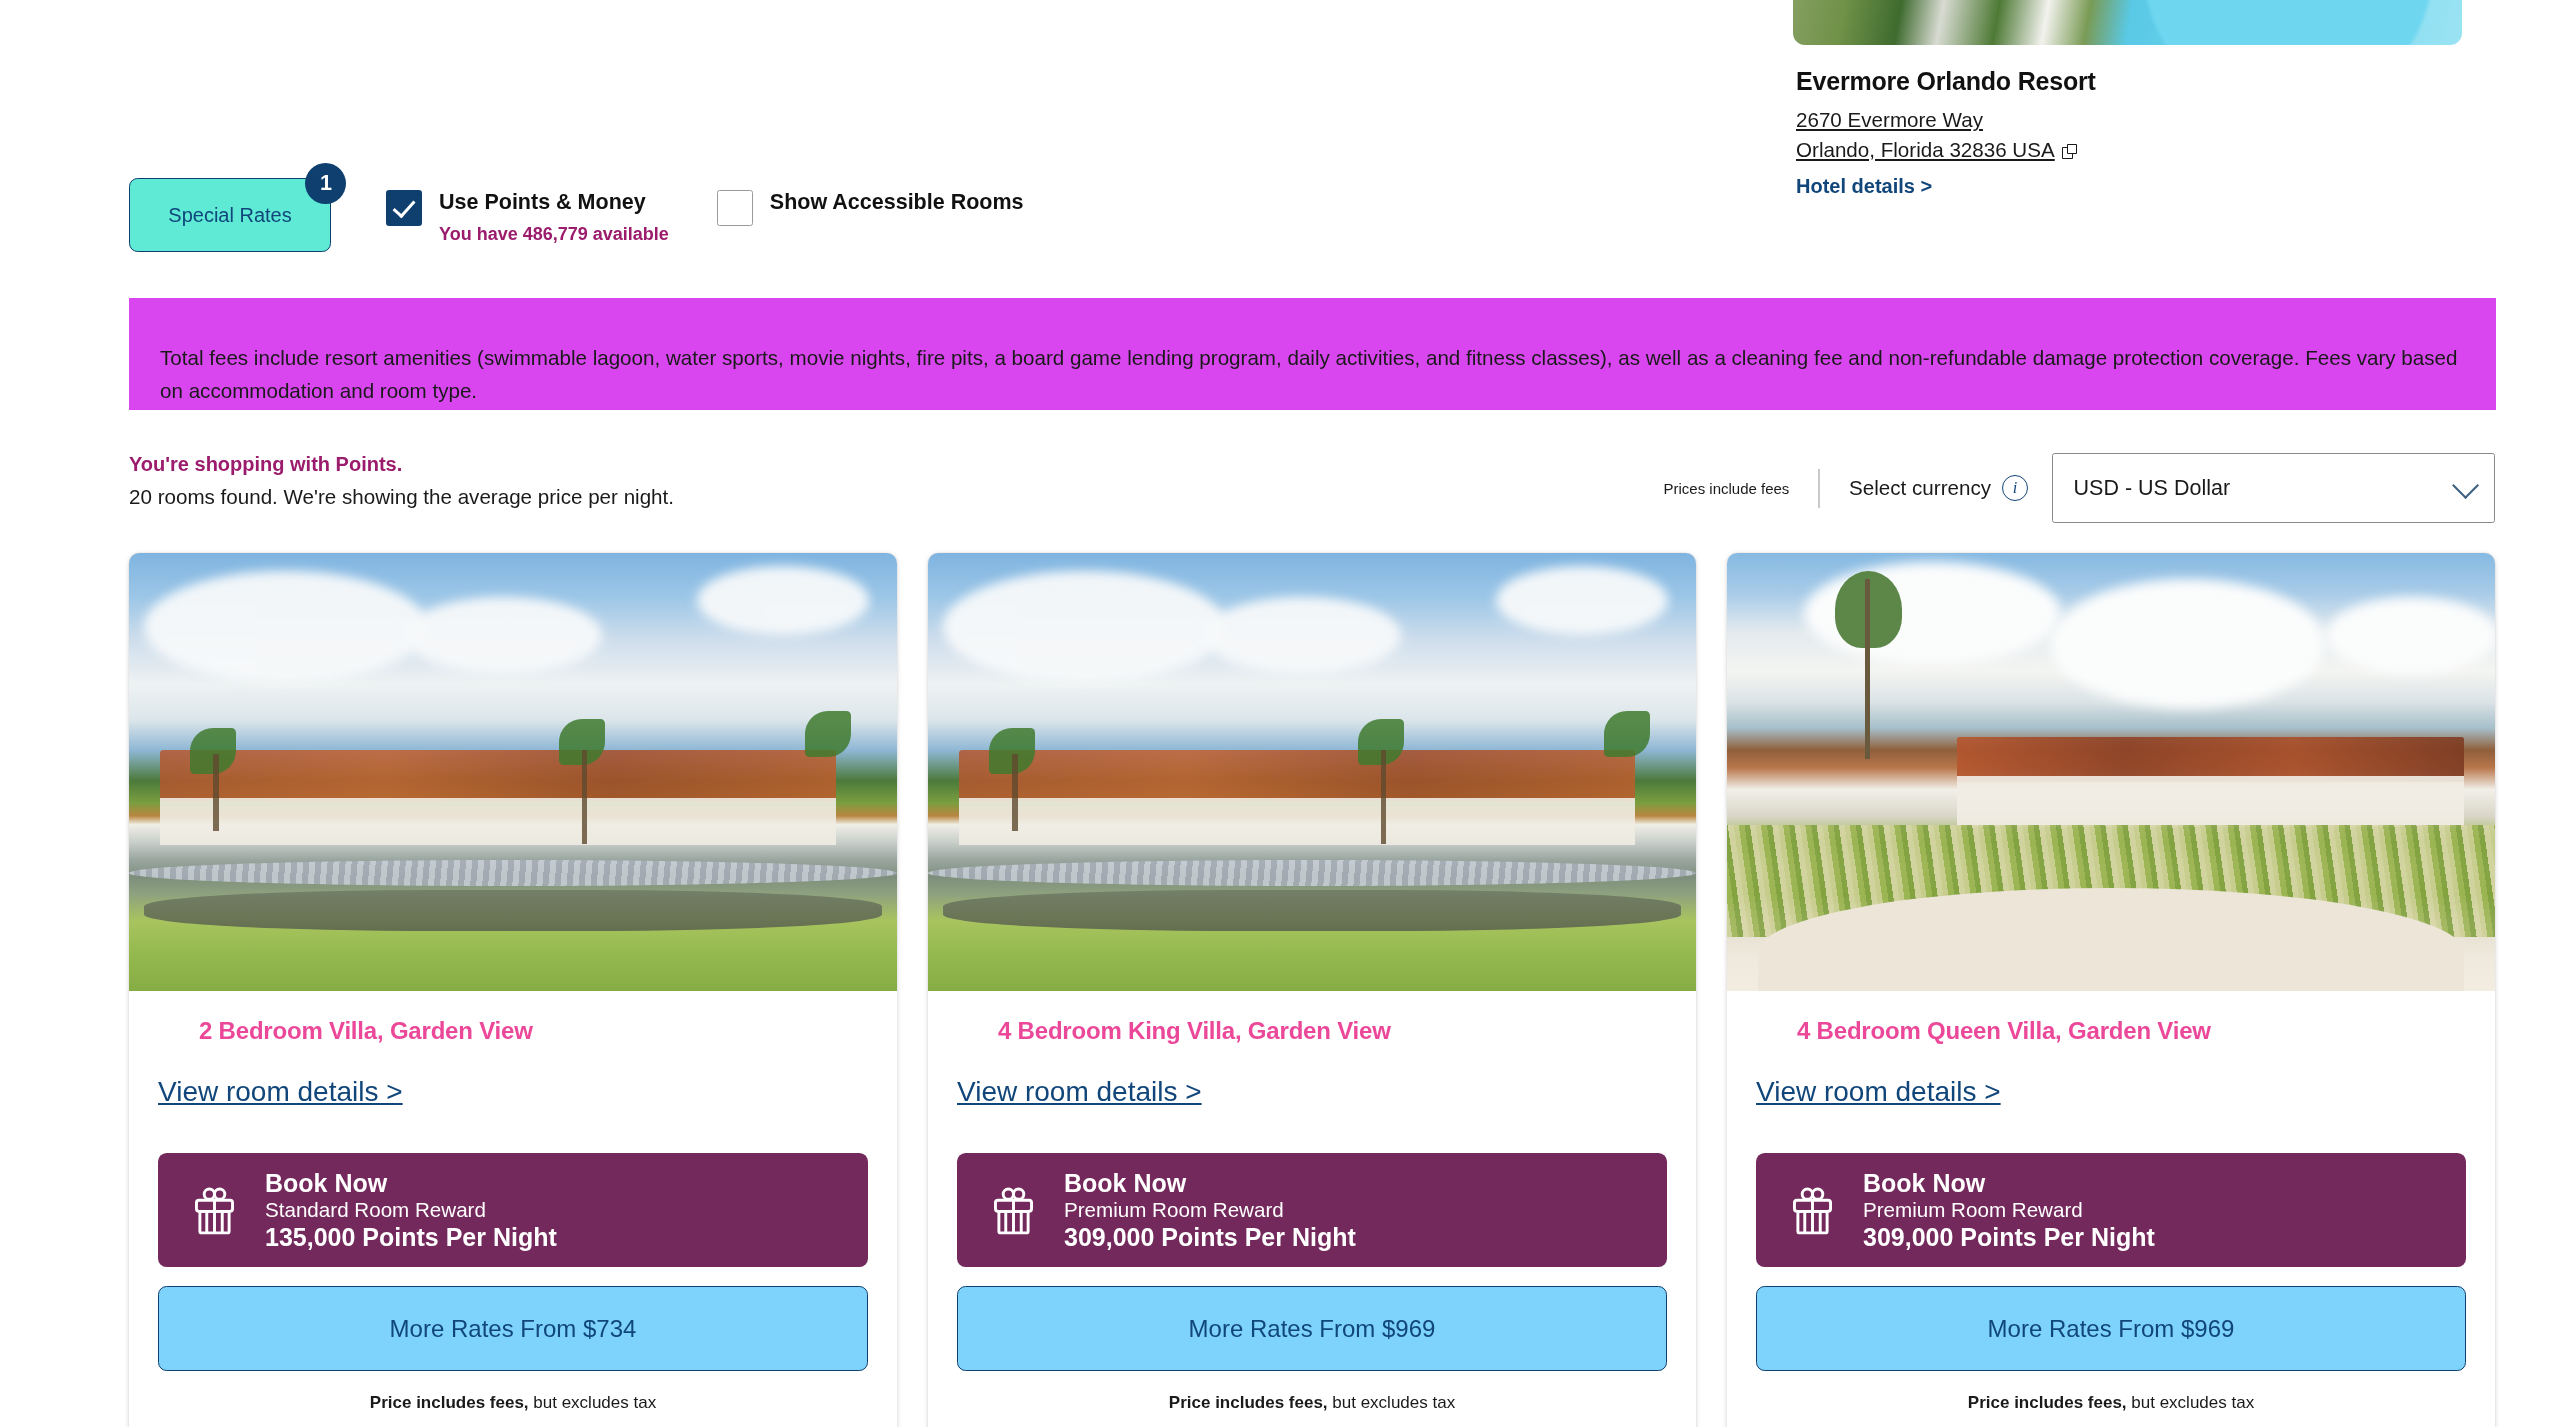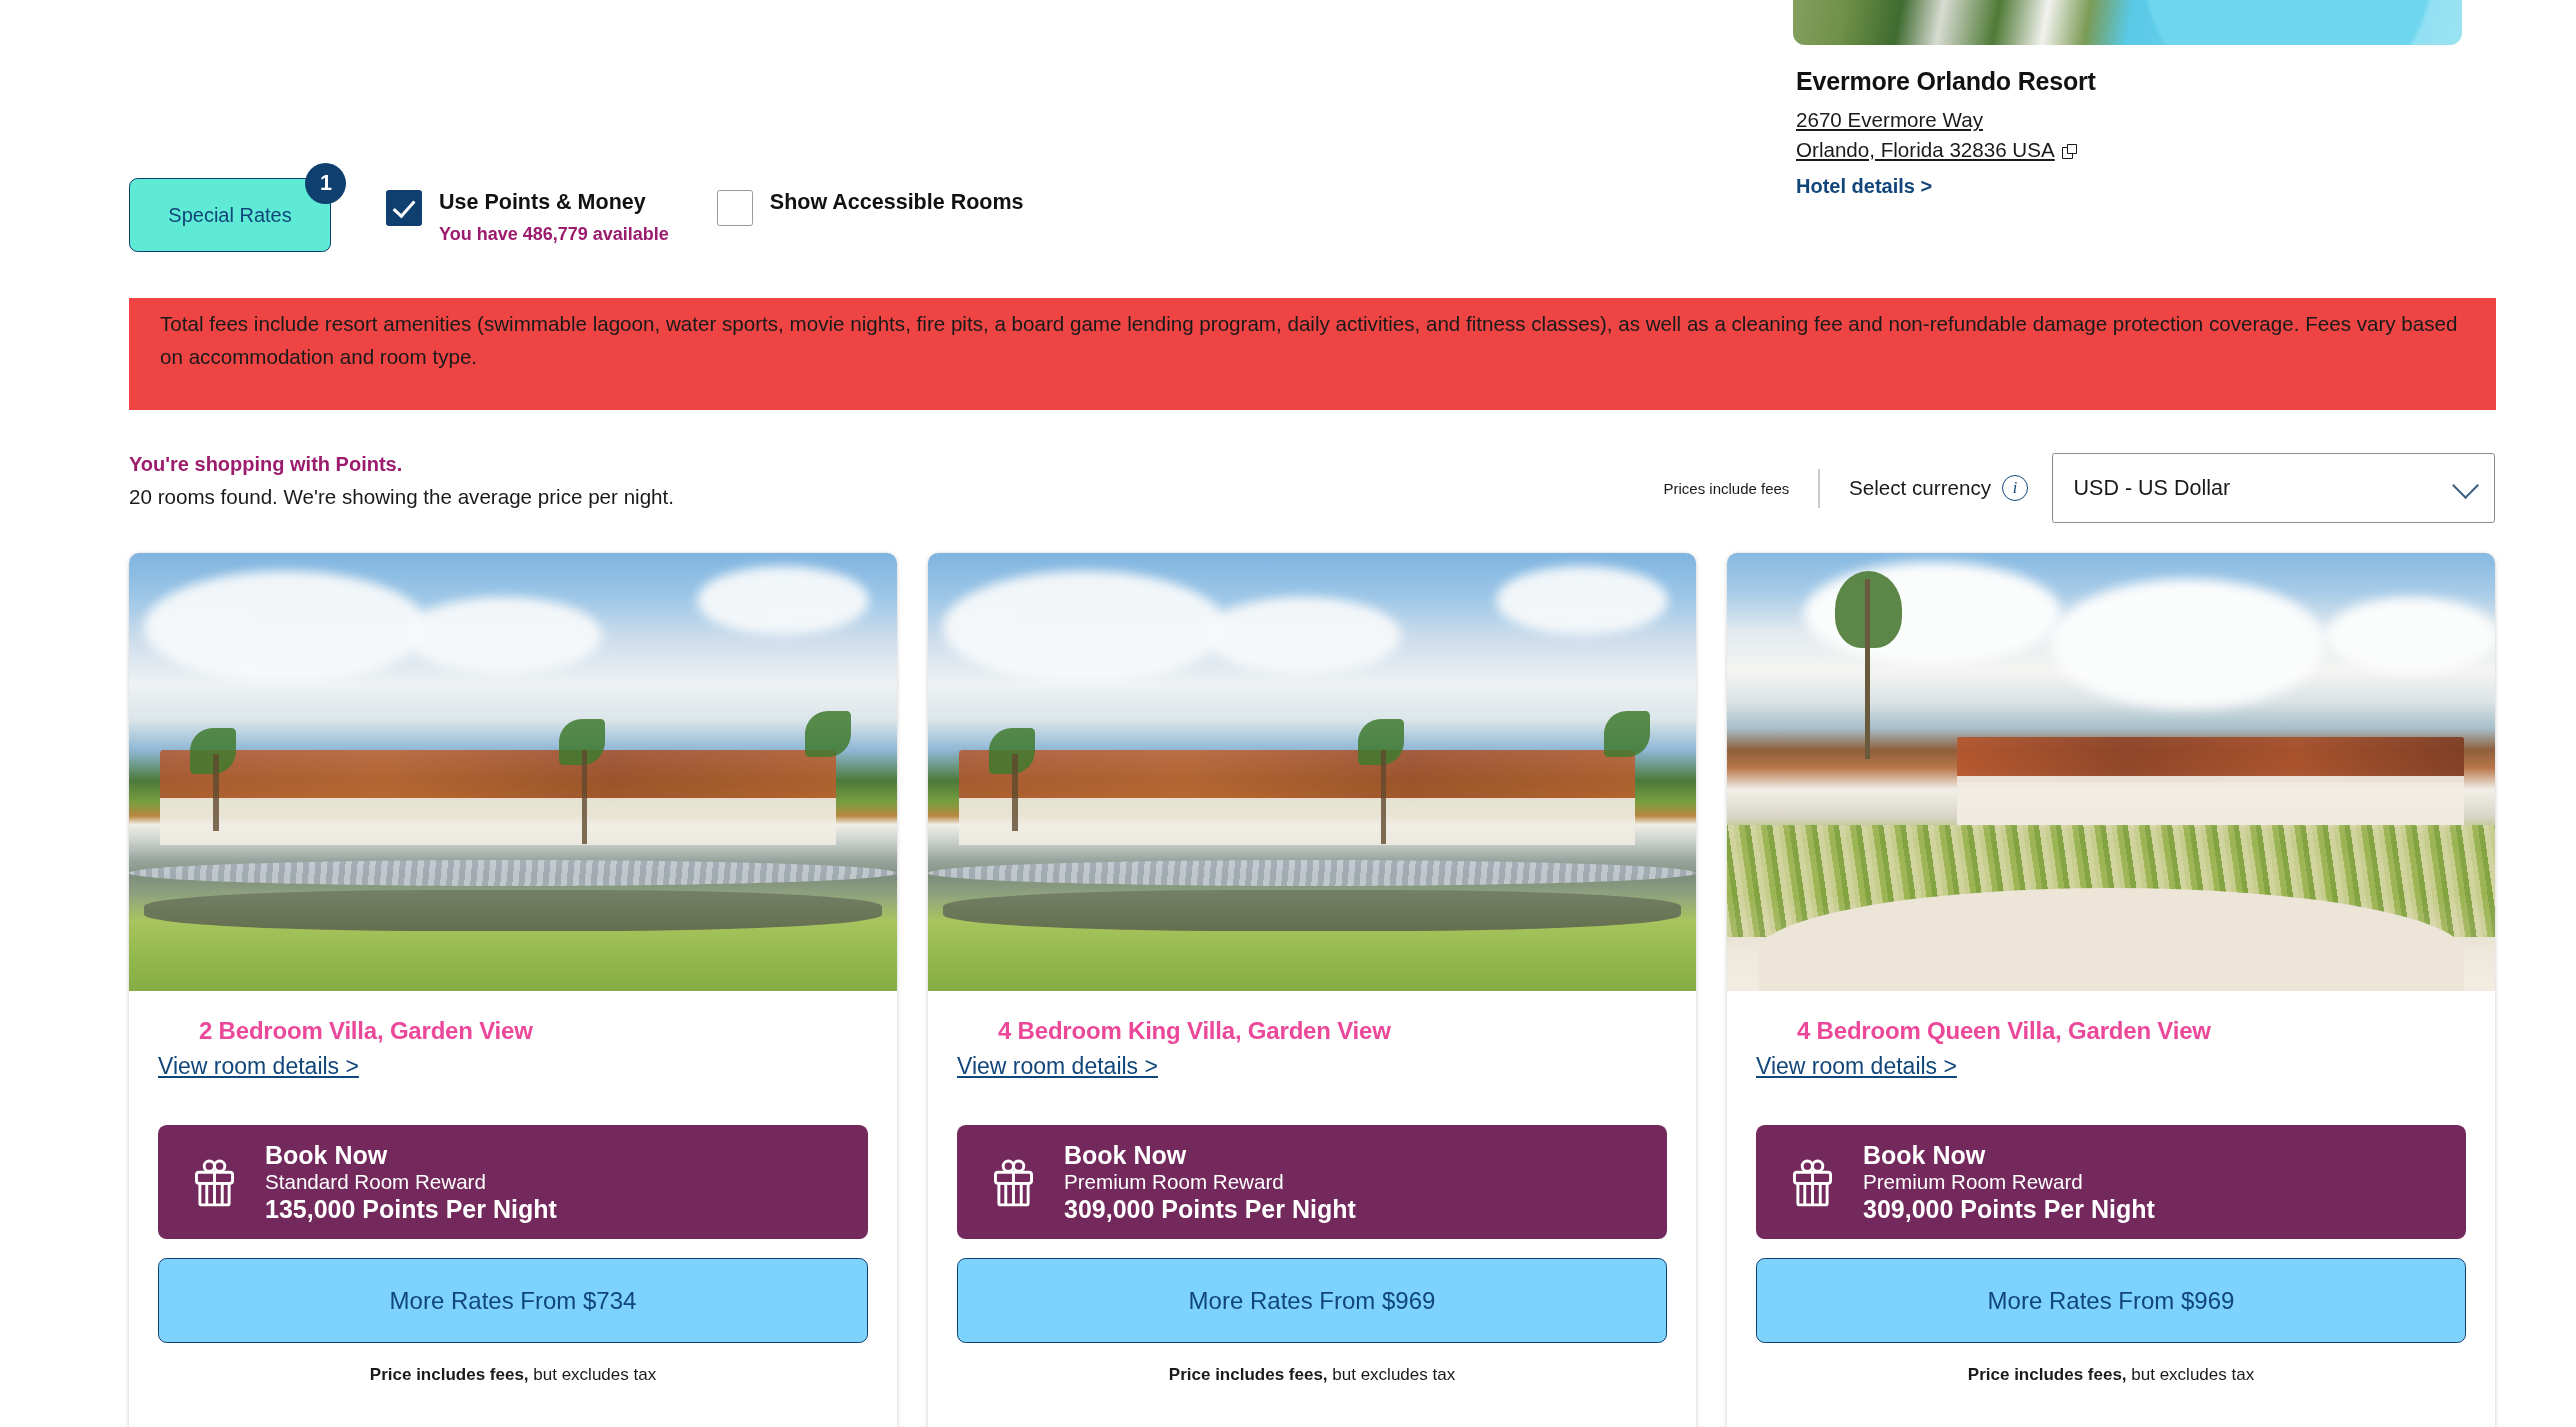--- a/index.html
+++ b/index.html
@@ -183,22 +183,22 @@
   }
   .check-group.second { margin-left: 48px; }
 
   
   .fees-banner {
     position: absolute;
     left: 129px;
     top: 298px;
     width: 2367px;
     height: 112px;
-    background: #ef4444;
-    padding: 10px 31px;
+    background: #d946ef;
+    padding: 44px 31px;
   }
   .fees-text {
     font-size: 20.6px;
     color: #1a1a1a;
     line-height: 1.58;
   }
 
   
   .results-left {
     position: absolute;
@@ -456,22 +456,22 @@
   }
   .room-title {
     font-size: 24px;
     font-weight: bold;
     color: #ec4899;
     letter-spacing: -0.2px;
     margin-left: 41px;
   }
   .room-link {
     display: inline-block;
-    margin-top: 8px;
-    font-size: 23px;
+    margin-top: 31px;
+    font-size: 28px;
     color: #11467b;
     text-decoration: underline;
     cursor: pointer;
     align-self: flex-start;
   }
 
   .book-btn {
     margin-top: 45px;
     background: #74295c;
     border: none;

